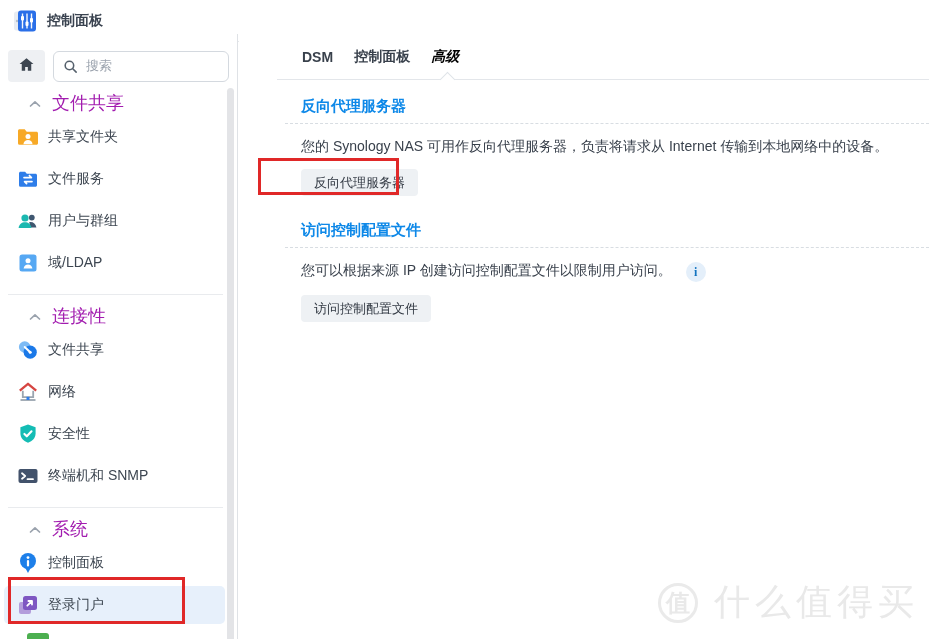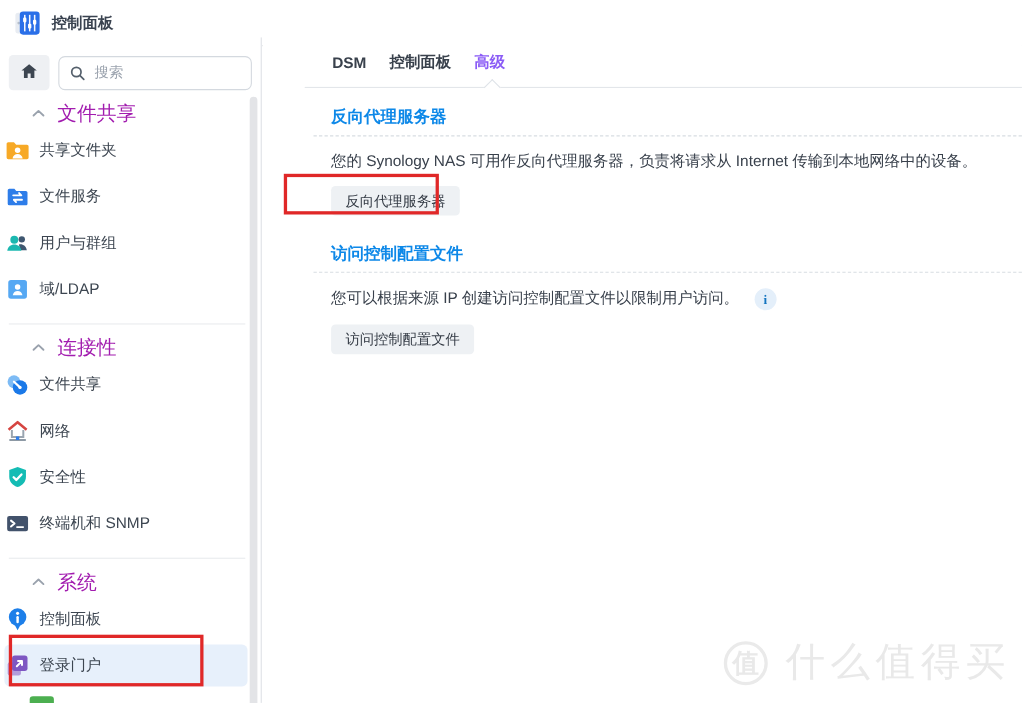--- a/index.html
+++ b/index.html
@@ -23,38 +23,38 @@
   .search-box { position:relative; flex:1; }
   .search-box input { width:100%; height:31px; border:1px solid #d4d9df; border-radius:6px;
     padding:0 8px 0 32px; font-size:13px; color:#39414c; outline:none;
     font-family:Liberation Serif, serif; }
   .search-box input::placeholder { color:#9aa2ad; }
   .search-ico { position:absolute; left:9px; top:7px; }
 
   .group-header { height:26px; margin-top:8px; display:flex; align-items:center;
     padding-left:29px; gap:11px; cursor:pointer; }
   .group-header .glabel { font-size:18px; color:#a21caf; }
-  .item { height:42px; display:flex; align-items:center; padding-left:4px; gap:8px;
+  .item { height:42px; display:flex; align-items:center; padding-left:16px; gap:8px;
     position:relative; cursor:pointer; }
   .item .ilabel { font-size:14px; color:#3d4651; }
   .item.selected::before { content:""; position:absolute; left:4px; right:12px; top:2px; bottom:2px;
     background:#e7f0fb; border-radius:5px; z-index:0; }
   .item > * { position:relative; z-index:1; }
   .icon24 { width:24px; height:24px; flex:0 0 24px; display:inline-flex; }
   .group-sep { border-top:1px solid #e9ebee; margin:10px 14px 0 8px; }
   .side-scrollbar { position:absolute; right:3px; top:54px; width:7px; height:575px;
     background:#e3e4e7; border-radius:4px; }
 
   
   .main { position:absolute; left:239px; top:34px; right:0; bottom:0; background:#fff;padding-left:38px; }
   .tabs { height:46px; display:flex; align-items:center; gap:21px; padding-left:25px;
     position:relative; border-bottom:1px solid #e3e6ea; }
   .tab { font-size:14px; font-weight:bold; color:#39414c; cursor:pointer; background:none; border:none;
     font-family:"Liberation Sans","DejaVu Sans",sans-serif; }
-  .tab.active { color:#8b5cf6; }
+  .tab.active { color:#000000;font-style:italic; }
   .tab-notch { position:absolute; left:165px; bottom:-6px; width:11px; height:11px;
     background:#fff; border-left:1px solid #dfe3e8; border-top:1px solid #dfe3e8;
     transform:rotate(45deg); }
 
   .sections { padding:17px 0 0 24px; }
   .section h2 { font-size:15px; font-weight:bold; color:#0d88e8; margin:0 0 7px; }
   .sep { border:none; border-top:1px dashed #d8dde2; margin:0 0 14px -16px; }
   .desc { font-size:14px; color:#39414c; margin:0 0 13px; display:flex; align-items:flex-start; }
   .info-badge { width:20px; height:20px; border-radius:50%; background:#e4effa; color:#1374c0;
     font-size:12px; font-weight:bold; font-family:"Liberation Serif","DejaVu Serif",serif;

